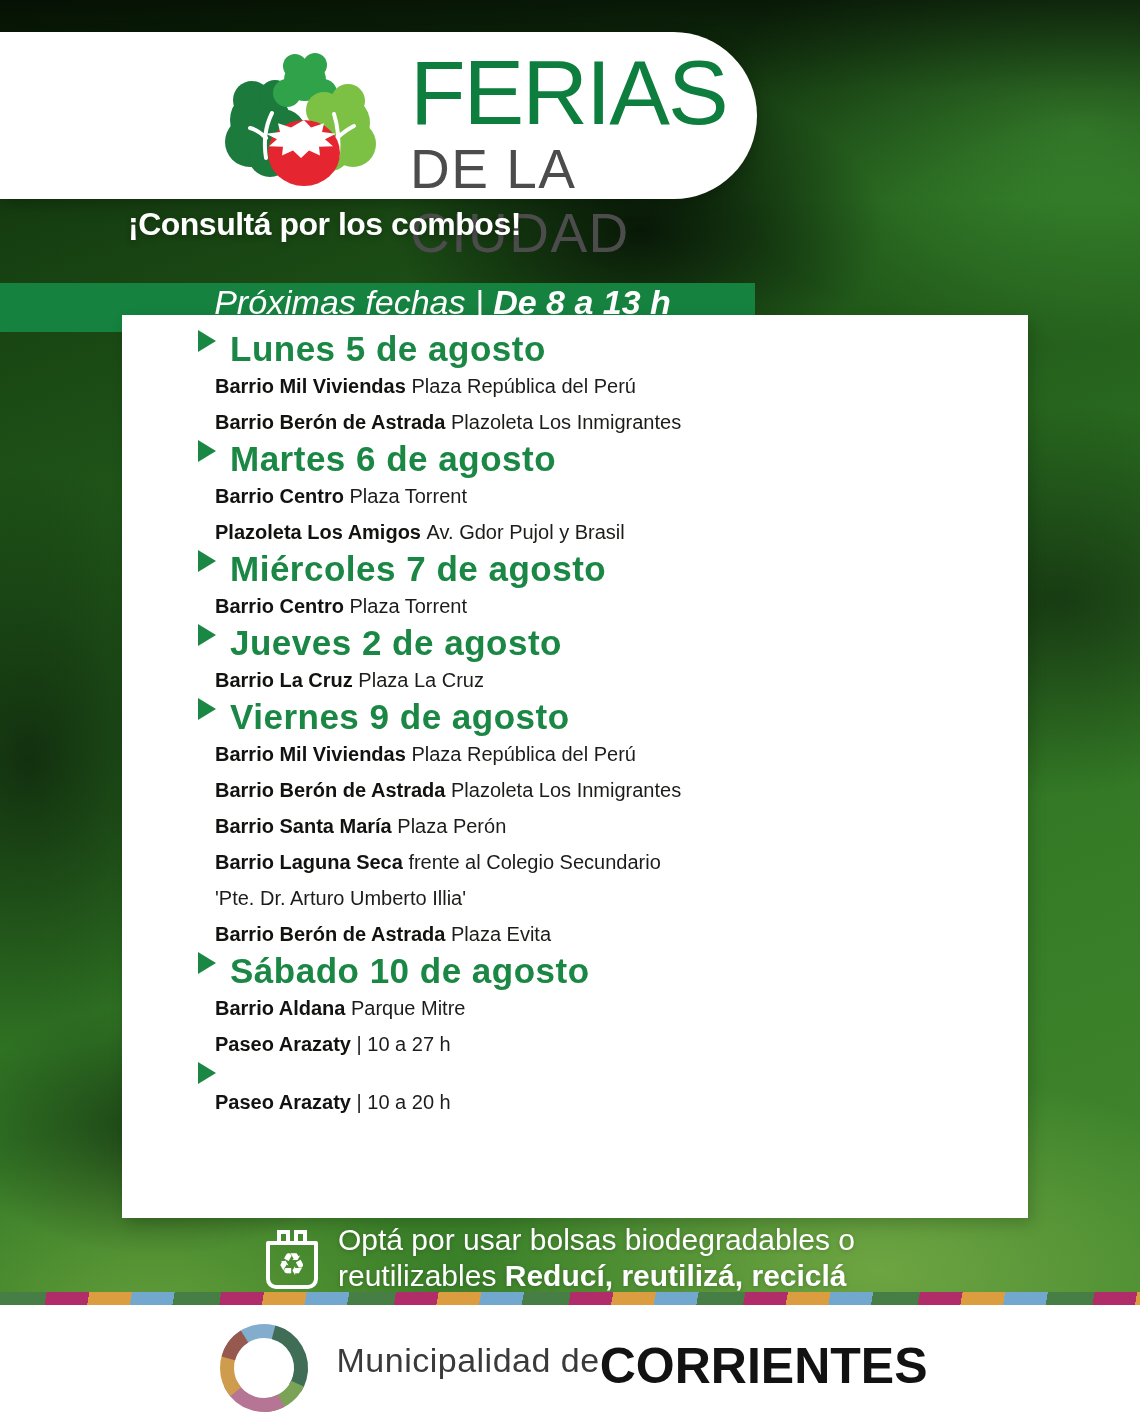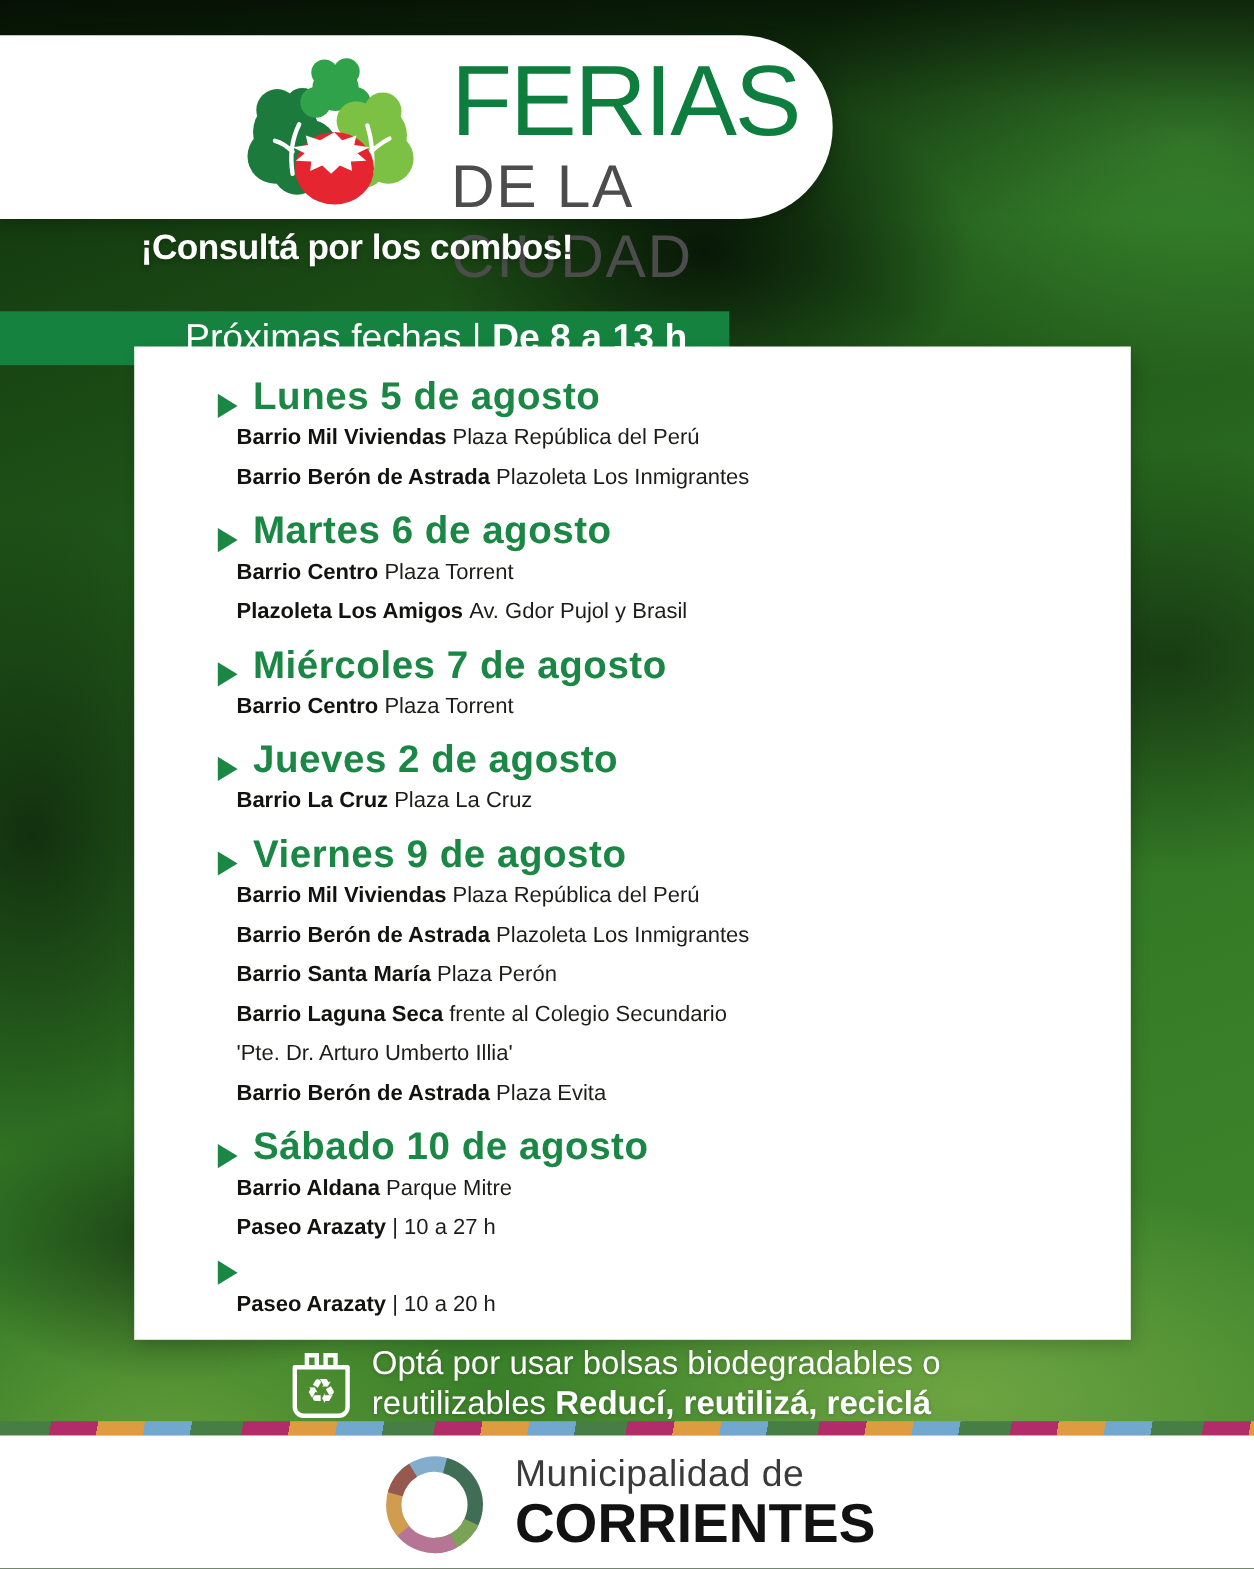--- a/index.html
+++ b/index.html
@@ -43,32 +43,32 @@
   .brand-text{position:absolute;left:410px;top:18px;display:flex;flex-direction:column;}
   .brand-title{font-size:91px;font-weight:400;color:var(--brand-green);line-height:0.95;letter-spacing:-2px;}
   .brand-subtitle{font-size:55px;font-weight:400;color:var(--subtitle-gray);letter-spacing:1.5px;margin-top:1px;}
 
   .headline{
     position:absolute;left:128px;top:206px;color:#fff;font-size:32px;font-weight:700;letter-spacing:-0.5px;
     text-shadow:0 2px 6px rgba(0,0,0,0.25);
   }
 
   .fechas-bar{
-    position:absolute;left:0;top:283px;width:663px;height:49px;background:var(--bar-green);
-    display:flex;align-items:center;justify-content:center;padding-left:130px;box-sizing:border-box;
-    color:#fff;font-size:34px;white-space:pre;
+    position:absolute;left:0;top:283px;width:755px;height:49px;background:var(--bar-green);
+    display:flex;align-items:flex-start;justify-content:center;padding-left:130px;box-sizing:border-box;
+    color:#fff;font-size:34px;white-space:pre;font-style:italic;
   }
   .fechas-bold{font-weight:700;}
 
   
   .card{
     position:absolute;left:122px;top:315px;width:906px;height:903px;background:#fff;
     box-sizing:border-box;padding:15px 36px 0 48px;box-shadow:4px 6px 14px rgba(0,0,0,0.18);
   }
-  .day-row{display:flex;align-items:flex-end;margin-top:12px;line-height:38px;padding-left:28px;}
+  .day-row{display:flex;align-items:flex-start;line-height:38px;padding-left:28px;}
   .day-row .tri{
     width:0;height:0;border-left:18px solid var(--header-green);
     border-top:11px solid transparent;border-bottom:11px solid transparent;margin-right:14px;flex:none;
   }
   .day-label{font-size:35px;font-weight:700;color:var(--header-green);letter-spacing:0.5px;}
   .loc-row{margin-left:45px;font-size:20px;line-height:36px;color:var(--text-dark);max-width:800px;}
   .loc-name{font-weight:700;color:#121210;}
   .loc-place{font-weight:400;white-space:pre-line;}
 
   
@@ -86,21 +86,21 @@
       var(--stripe-orange) 88px, var(--stripe-orange) 130px,
       var(--stripe-blue) 130px, var(--stripe-blue) 172px);
   }
 
   
   .footer{
     position:absolute;left:0;top:1305px;width:1140px;height:121px;background:#fff;
     display:flex;align-items:center;justify-content:center;gap:22px;
   }
   .muni-logo{flex:none;margin-top:4px;}
-  .muni-text{display:flex;flex-direction:column;}
+  .muni-text{display:flex;flex-direction:row;}
   .muni-line1{font-size:34px;color:#3a3a3a;font-weight:400;letter-spacing:0.5px;}
   .muni-line2{font-size:50px;color:#121212;font-weight:900;letter-spacing:0px;line-height:1.0;}
 </style>
 </head>
 <body>
 
 <div class="poster">
   <div class="bg"></div>
 
   <div class="top-banner">

